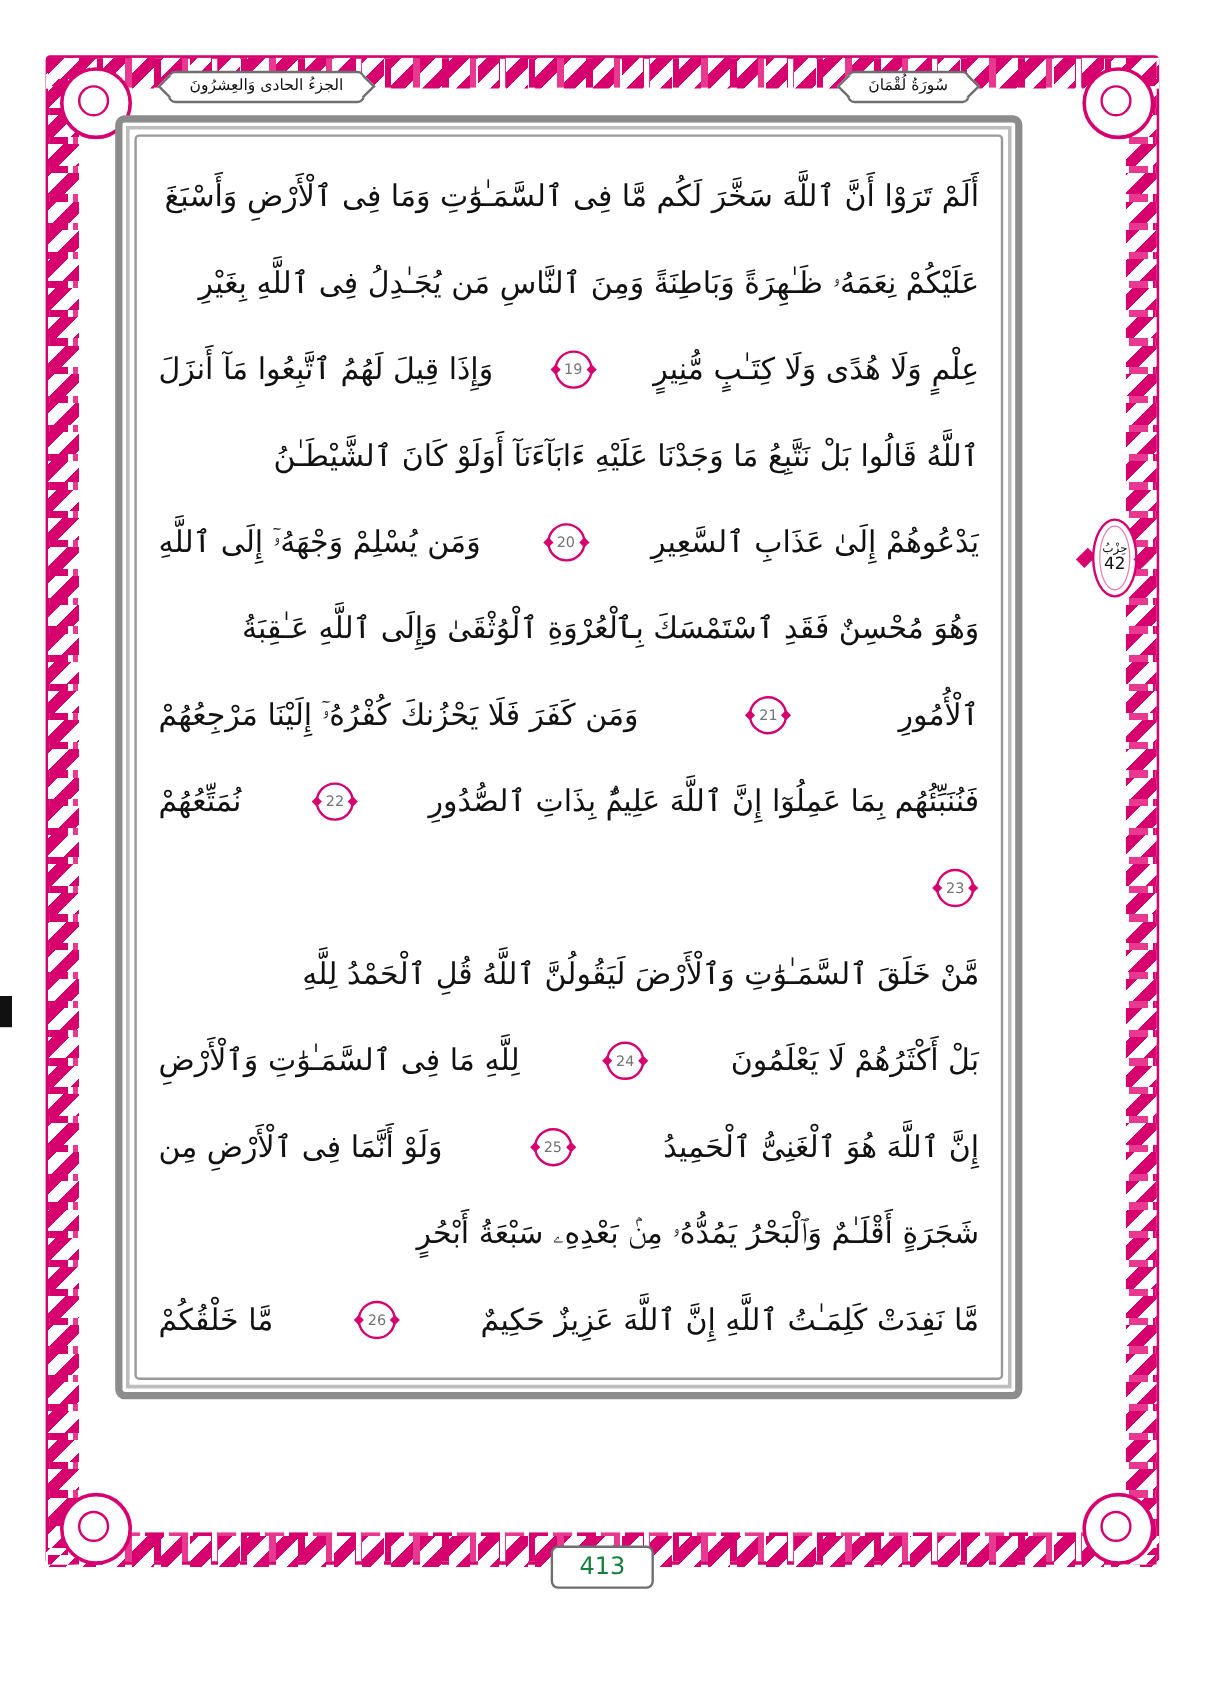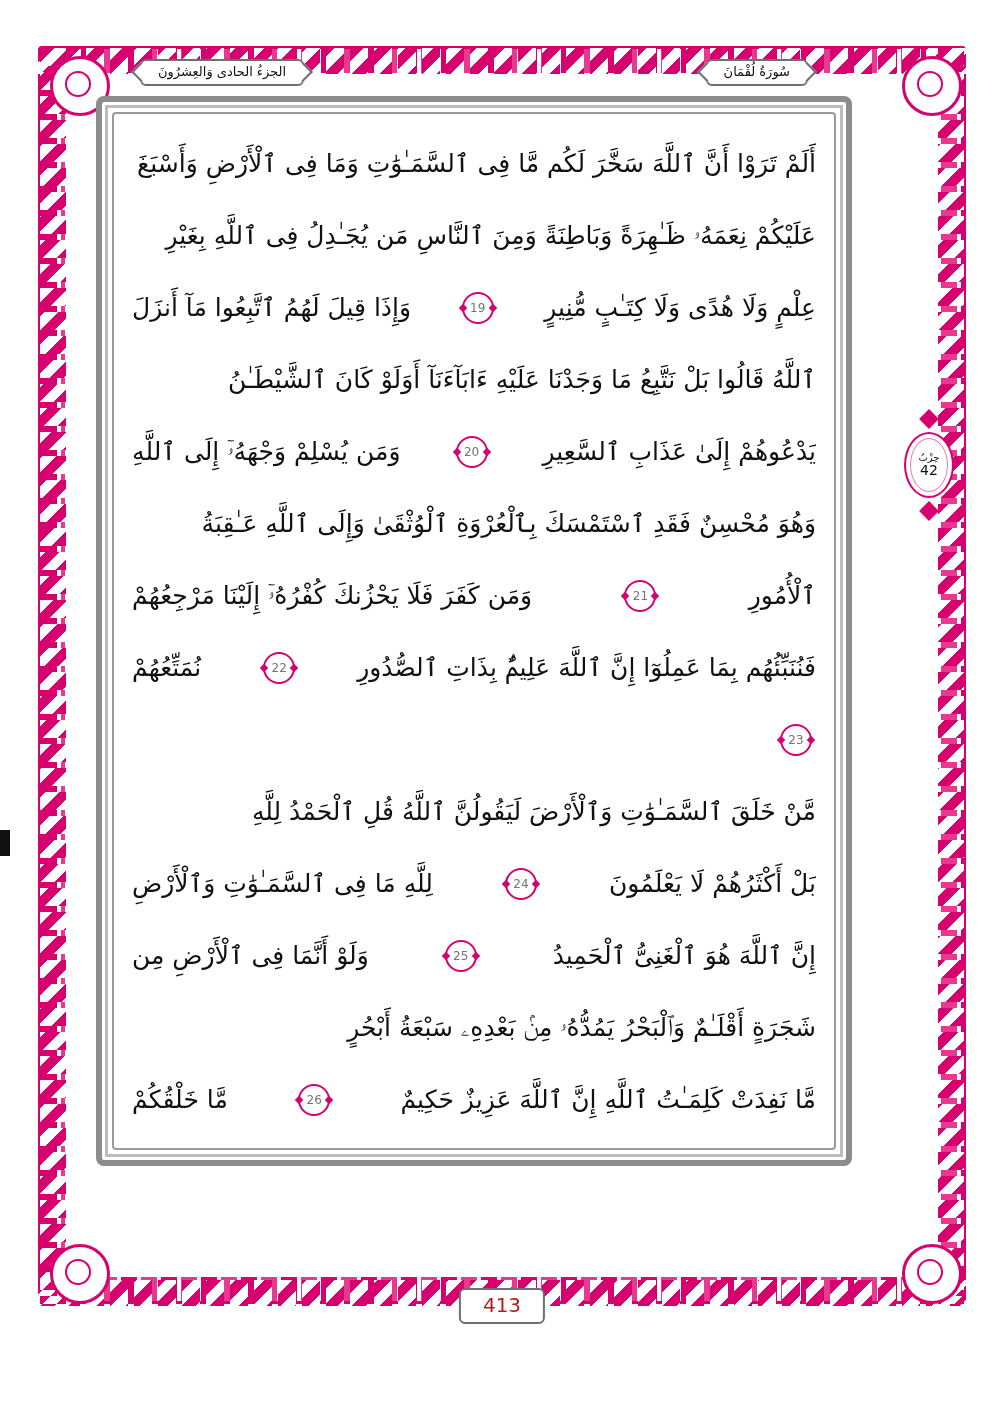--- a/index.html
+++ b/index.html
@@ -142,21 +142,21 @@
   .cartouche-sura { margin-right: 44px; }
 
   
   .hizb-marker {
     position: absolute;
     left: 900px;
     top: 380px;
     width: 58px;
     height: 170px;
     display: flex;
-    flex-direction: column;
+    flex-direction: row;
     align-items: center;
     justify-content: center;
   }
   .hizb-diamond {
     width: 14px; height: 14px;
     background: #d6006f;
     transform: rotate(45deg);
     margin: 6px 0;
   }
   .hizb-oval {
@@ -256,21 +256,21 @@
     position: absolute;
     left: 50%;
     transform: translateX(-50%);
     top: 1288px;
     background: #ffffff;
     border: 2px solid #6f6f6f;
     border-radius: 6px;
     padding: 3px 22px 5px 22px;
     font-family: "DejaVu Sans", sans-serif;
     font-size: 20px;
-    color: #b91c1c;
+    color: #15803d;
   }
 
   
   .edge-tick {
     position: absolute;
     left: 0;
     top: 830px;
     width: 10px;
     height: 26px;
     background: #111111;

